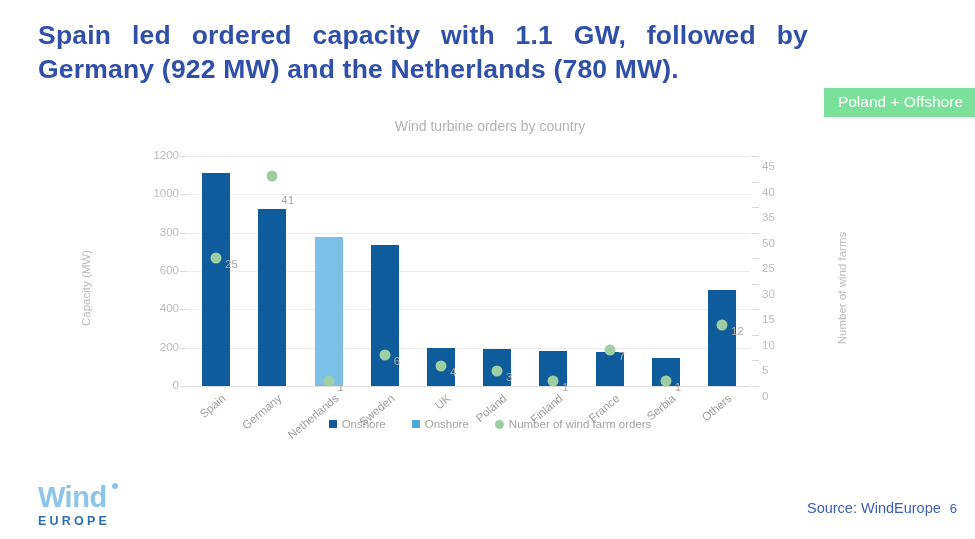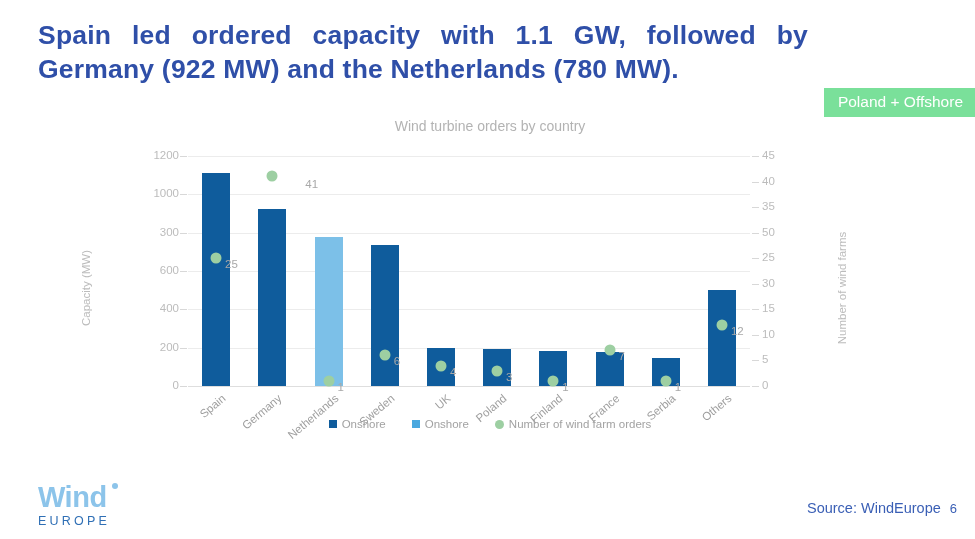--- a/index.html
+++ b/index.html
@@ -42,21 +42,21 @@
     width: 562px; height: 230px;
   }
   .gridline { position:absolute; left:0; width:100%; height:1px; background:#ececec; }
   .gridline.axis0 { background:#dedede; }
 
   .tick-l, .tick-r {
     position:absolute; font-size:11.5px; color:#bcbcbc;
     white-space:nowrap; line-height:1;
   }
   .tick-l { right: 100%; margin-right: 9px; text-align: right; }
-  .tick-r { left: 100%; margin-left: 12px; text-align: center; }
+  .tick-r { left: 100%; margin-left: 12px; text-align: center; margin-top: 11px; }
   .tick-dash { position:absolute; width:7px; height:1px; background:#d8d8d8; }
   .tick-dash.l { right:100%; margin-right:1px; }
   .tick-dash.r { left:100%; margin-left:2px; }
 
   .axis-title {
     position:absolute; font-size:11.5px; color:#bcbcbc; white-space:nowrap;
     transform-origin: 50% 50%;
   }
   #ytitle-left  { left:-92px; top:50%; transform: translate(0,-50%) rotate(-90deg); }
   #ytitle-right { left:646px; top:50%; transform: translate(0,-50%) rotate(-90deg); }
@@ -99,21 +99,21 @@
   #logo { position:absolute; left:38px; top:482px; }
   #logo .wind {
     font-size:29px; font-weight:700; color:#8cc4ea; letter-spacing:-0.5px;
     line-height:30px; position:relative; display:inline-block;
   }
   #logo .wind .dot-mark {
     position:absolute; right:-11px; top:1px;
     width:6px; height:6px; border-radius:50%; background:#8cc4ea;
   }
   #logo .europe {
-    font-size:12.5px; font-weight:400; color:#2f6fb5; letter-spacing:3.2px;
+    font-size:12.5px; font-weight:700; color:#2f6fb5; letter-spacing:3.2px;
     margin-top:2px;
   }
   #source {
     position:absolute; right:18px; top:500px;
     font-size:14.5px; color:#3a5fb5; white-space:nowrap;
   }
   #source .pg { margin-left:9px; font-size:13px; }
 </style>
 </head>
 <body>
@@ -176,21 +176,21 @@
         <div class="tick-dash r" style="top: 25.5556px;"></div>
         <div class="tick-r" style="top: 19.5556px;">40</div>
         <div class="tick-dash r" style="top: 0px;"></div>
         <div class="tick-r" style="top: -6px;">45</div>
         <div class="bar onshore" style="left: 14.1px; height: 212.75px;"></div>
         <div class="dot" style="left: 28.1px; bottom: 127.778px;"></div>
         <div class="dotlabel" style="left: 37.1px; bottom: 121.778px;">25</div>
         <div class="xlabel" style="left: -67.9px; width: 100px;">Spain</div>
         <div class="bar onshore" style="left: 70.3px; height: 176.717px;"></div>
         <div class="dot" style="left: 84.3px; bottom: 209.556px;"></div>
-        <div class="dotlabel" style="left: 93.3px; bottom: 202px; margin-left: 24px;">41</div>
+        <div class="dotlabel" style="left: 93.3px; bottom: 186px;">41</div>
         <div class="xlabel" style="left: -11.7px; width: 100px;">Germany</div>
         <div class="bar offshore" style="left: 126.5px; height: 149.5px;"></div>
         <div class="dot" style="left: 140.5px; bottom: 5.11111px;"></div>
         <div class="dotlabel" style="left: 149.5px; bottom: -0.888889px;">1</div>
         <div class="xlabel" style="left: 44.5px; width: 100px;">Netherlands</div>
         <div class="bar onshore" style="left: 182.7px; height: 140.875px;"></div>
         <div class="dot" style="left: 196.7px; bottom: 30.6667px;"></div>
         <div class="dotlabel" style="left: 205.7px; bottom: 24.6667px;">6</div>
         <div class="xlabel" style="left: 100.7px; width: 100px;">Sweden</div>
         <div class="bar onshore" style="left: 238.9px; height: 37.5667px;"></div>

